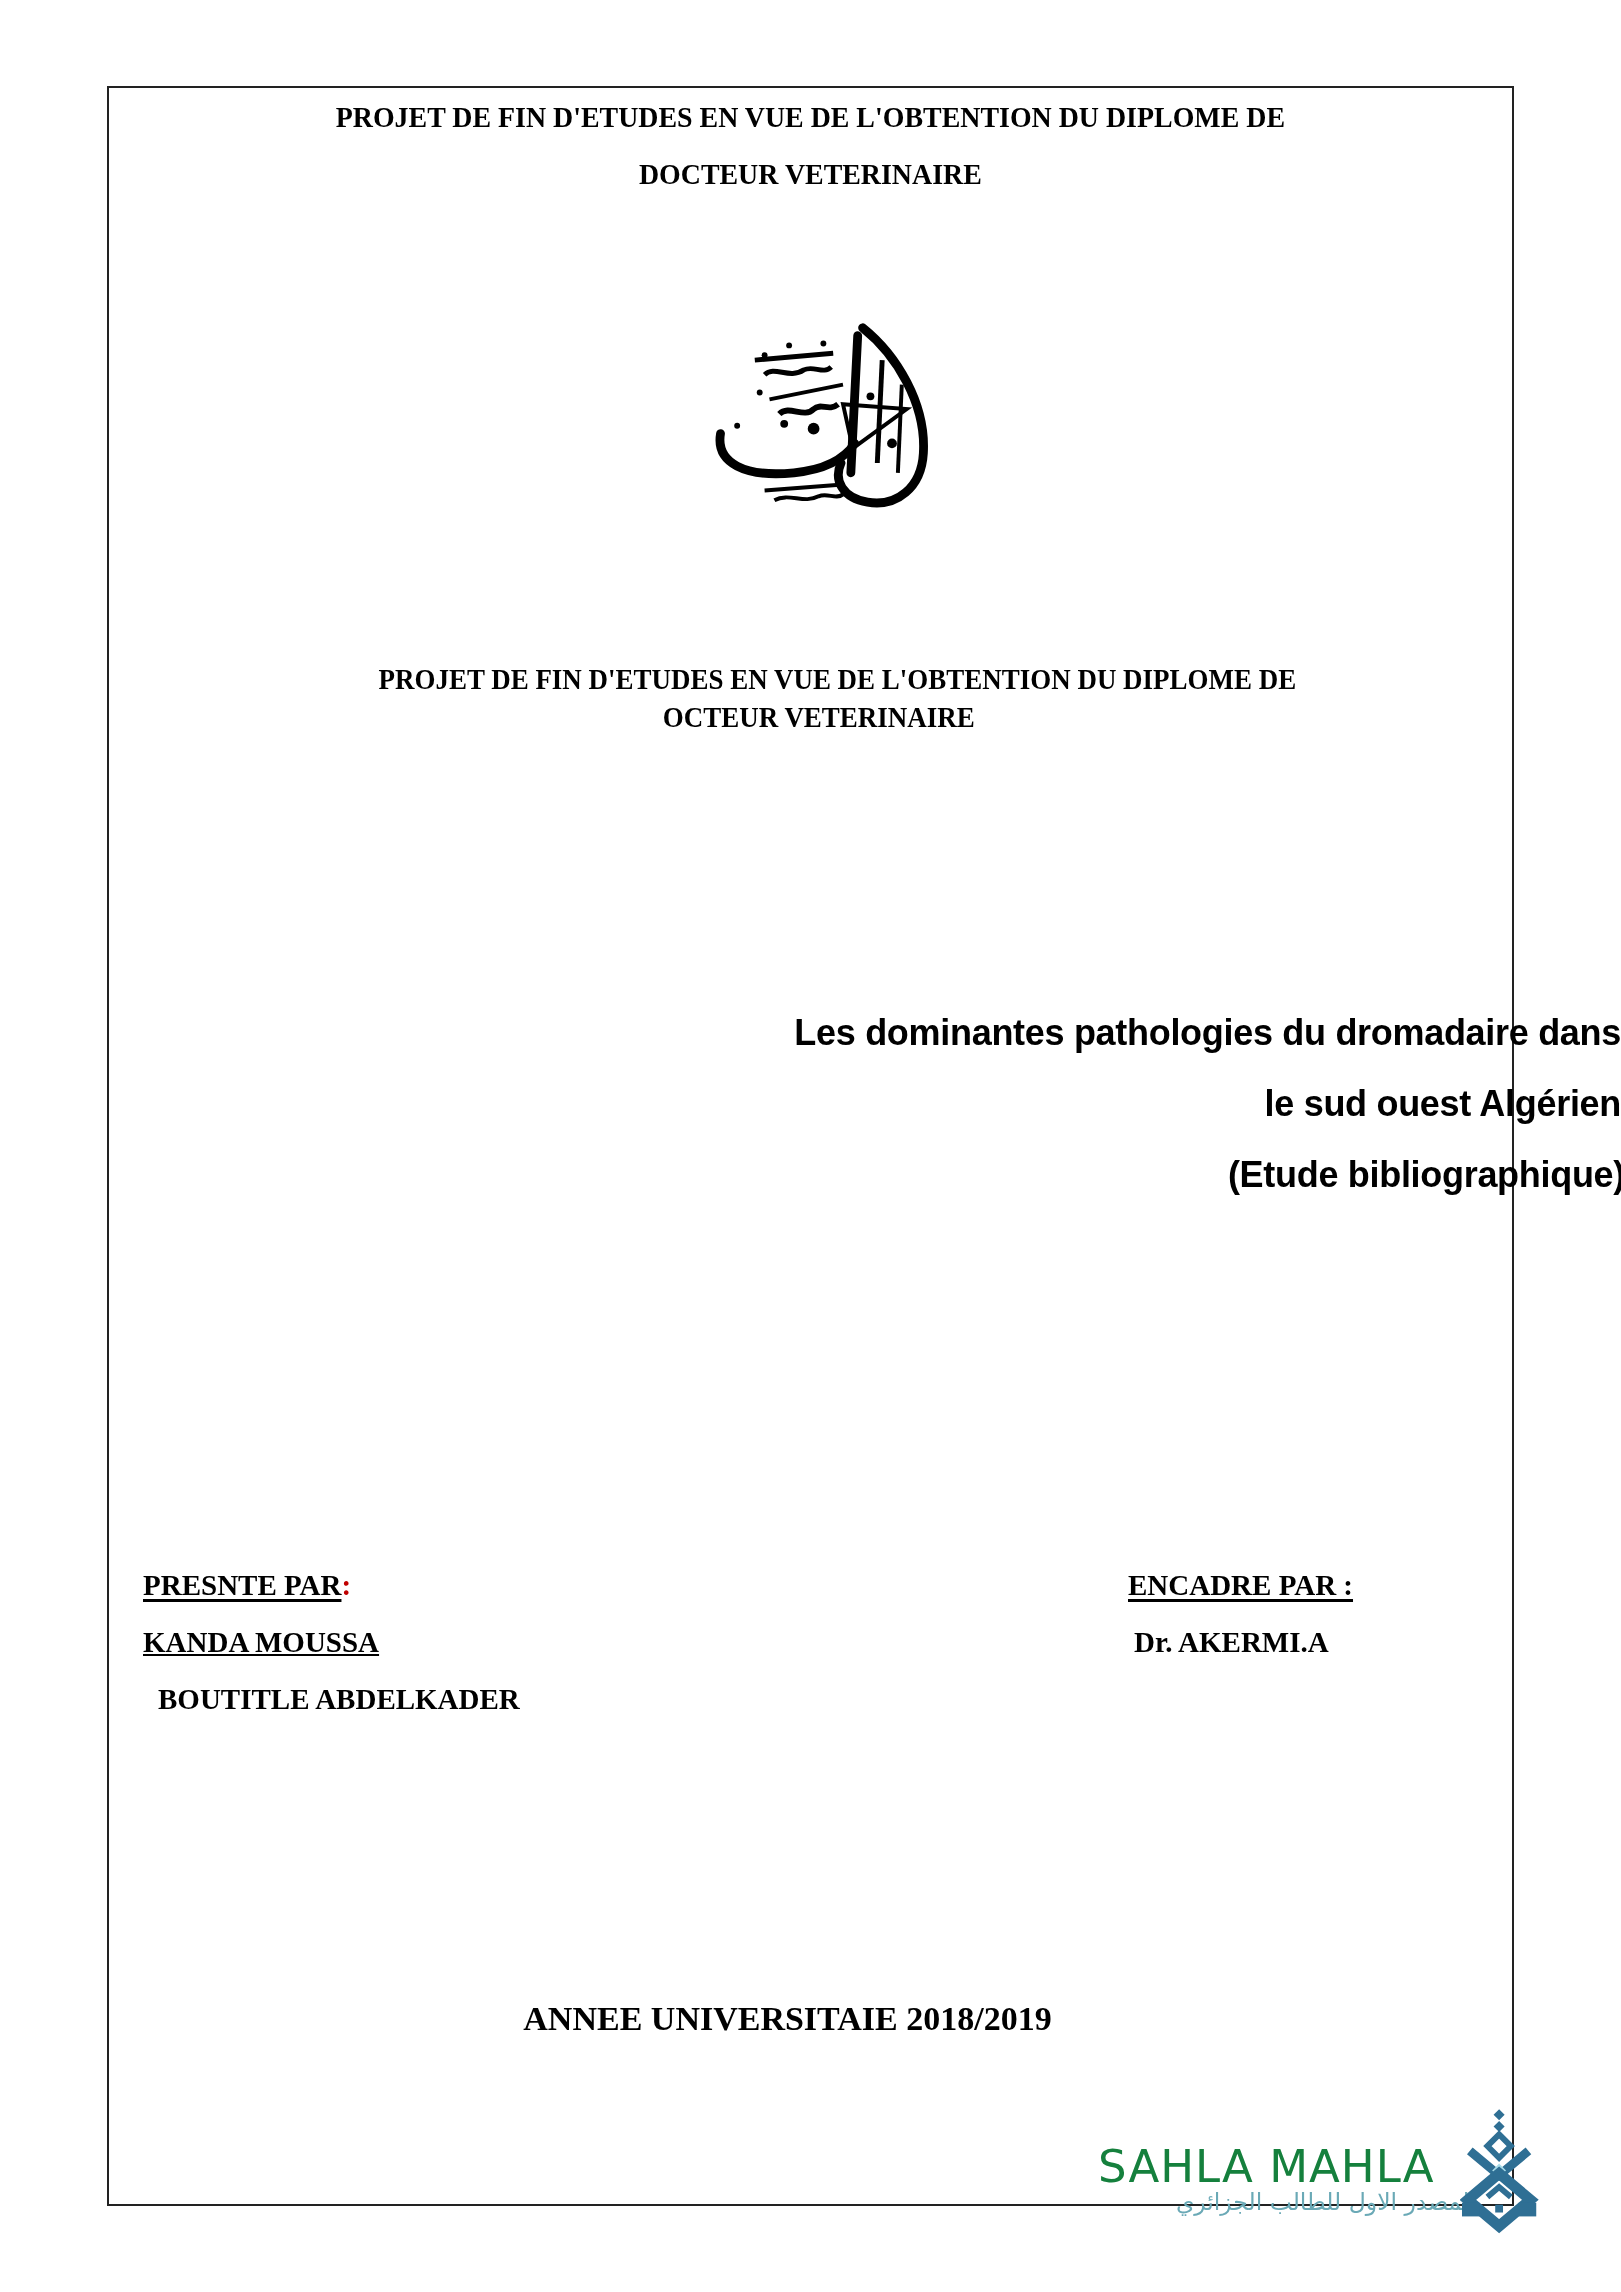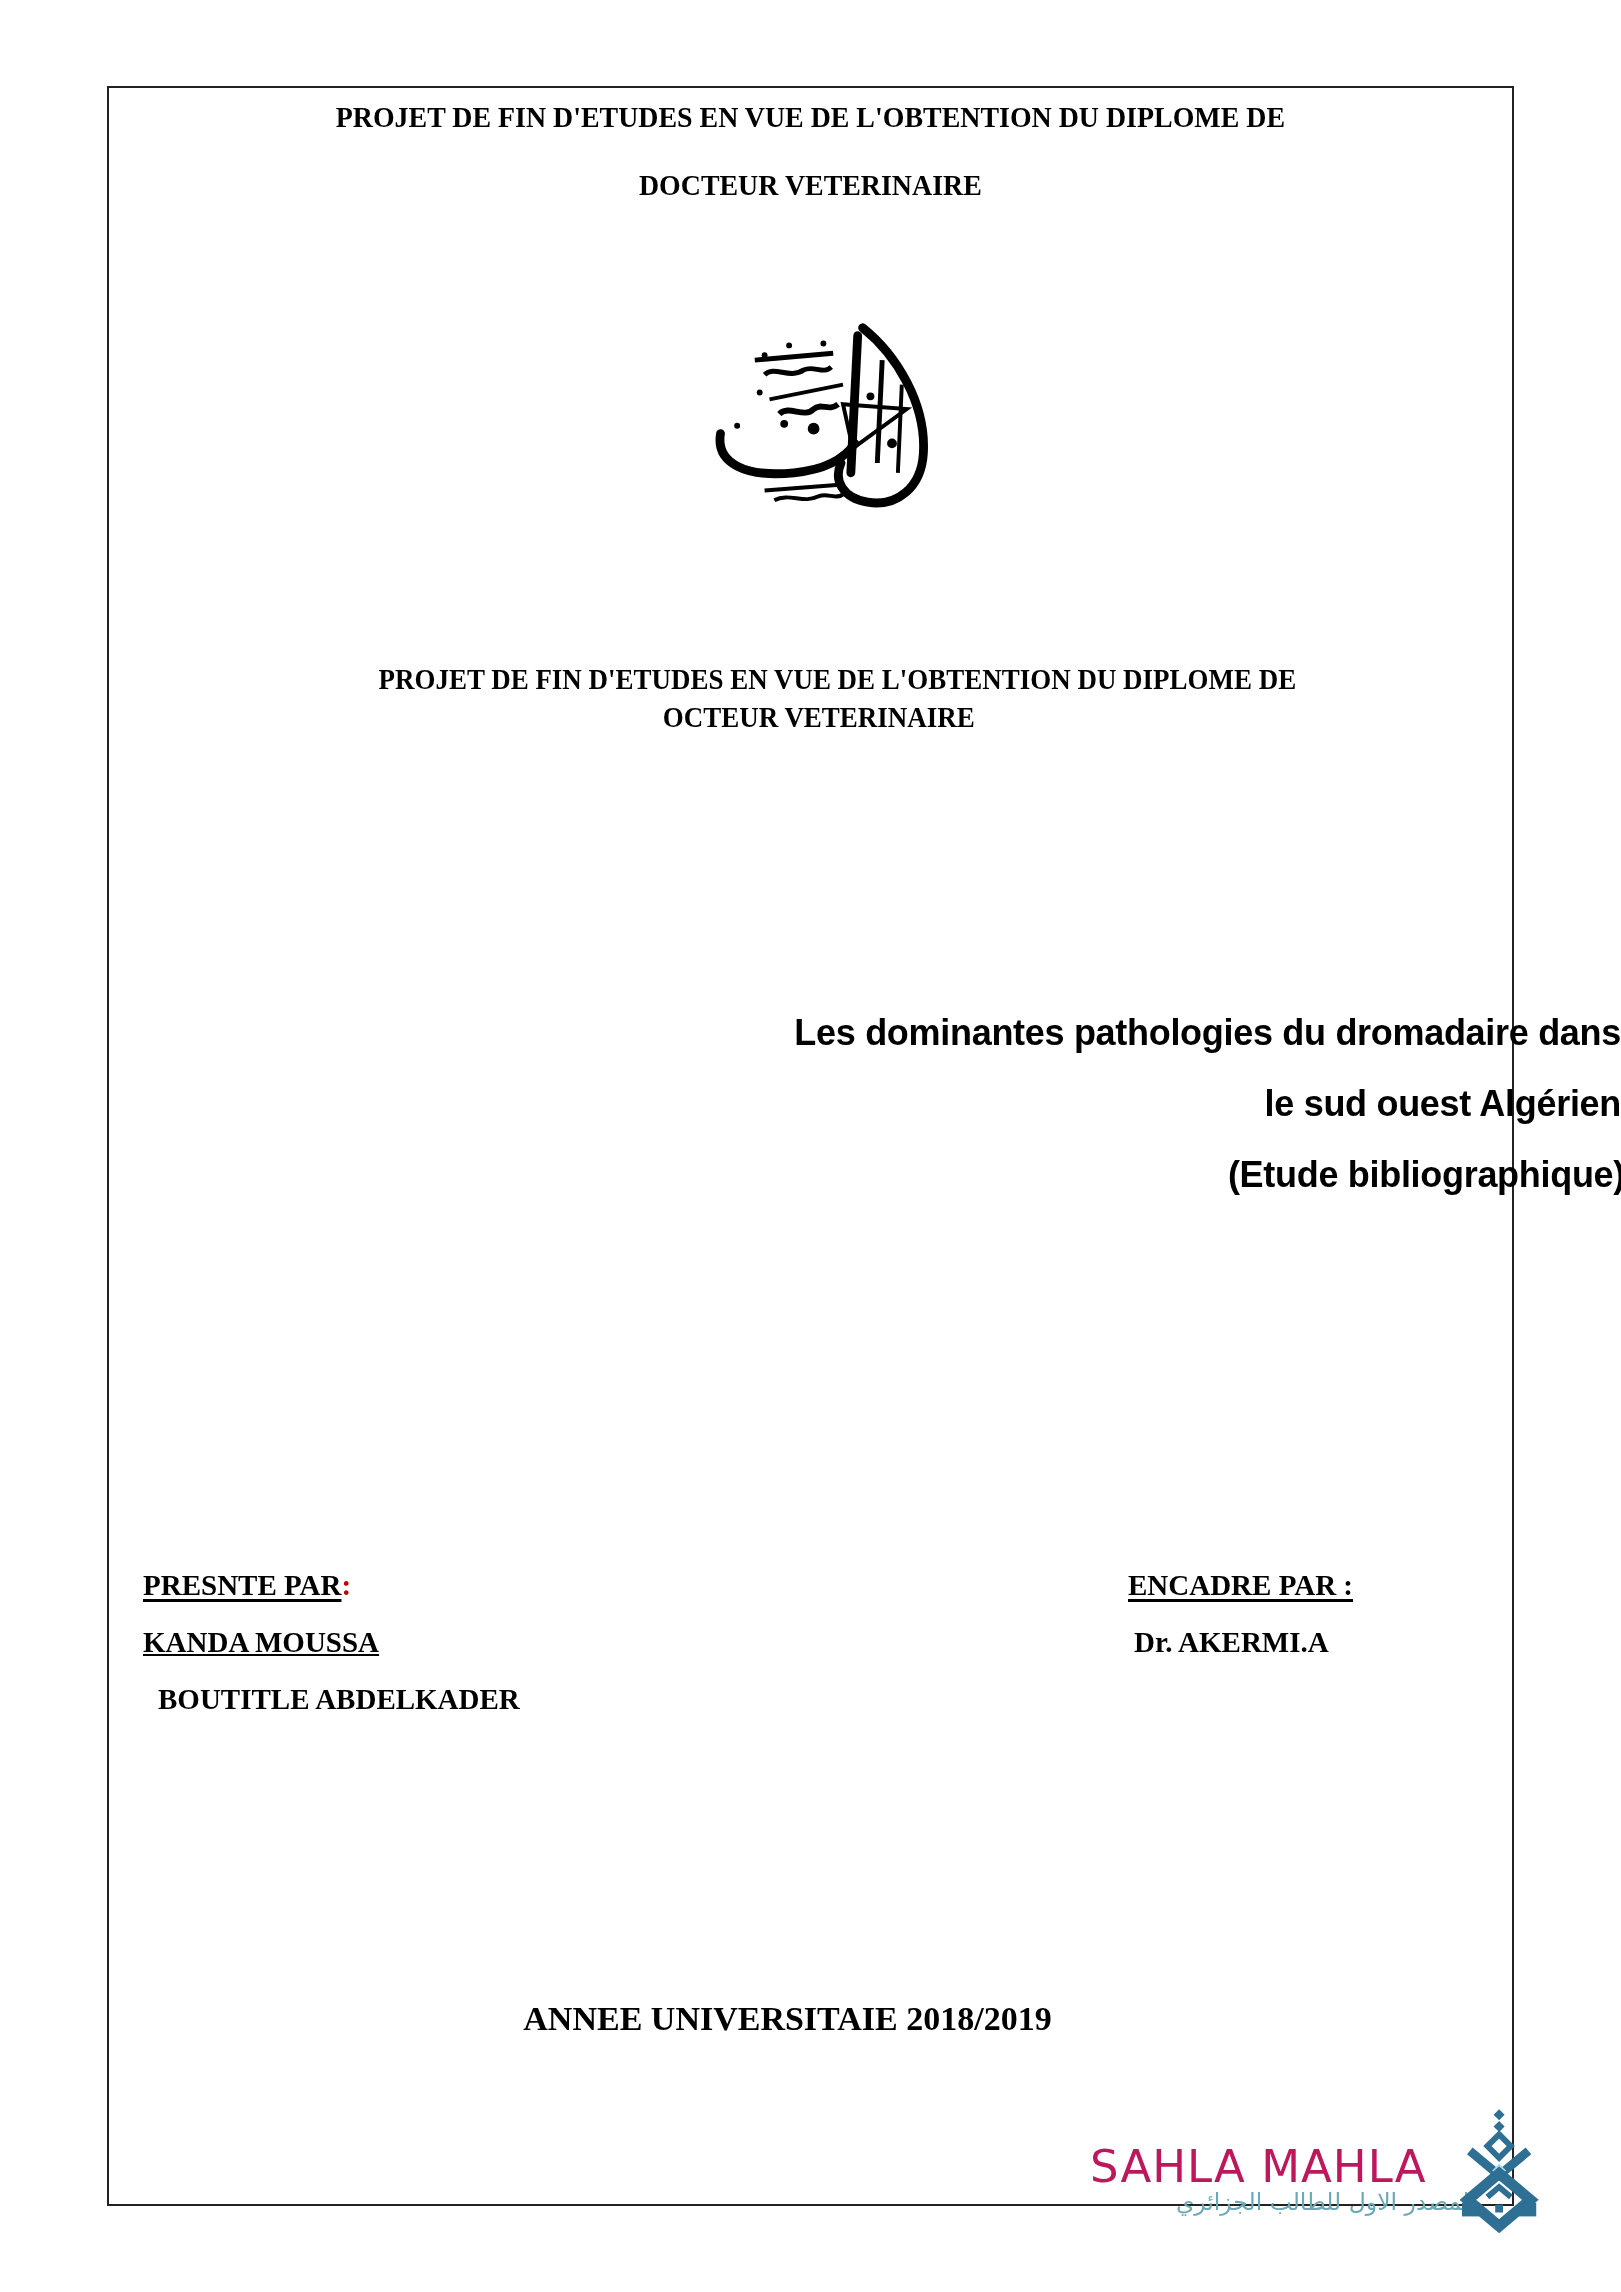--- a/index.html
+++ b/index.html
@@ -99,27 +99,27 @@
     }
     .watermark {
       position: absolute;
       left: 1090px;
       top: 2107px;
       width: 461px;
       height: 127px;
     }
     .wm-title {
       position: absolute;
-      left: 0;
+      left: 8px;
       top: 37px;
       font-family: "DejaVu Sans", sans-serif;
       font-size: 45px;
       font-weight: normal;
       letter-spacing: 1px;
-      color: #be185d;
+      color: #15803d;
       line-height: 1;
       white-space: nowrap;
     }
     .wm-arabic {
       position: absolute;
       left: 3.9px;
       top: 84px;
       font-family: "DejaVu Sans", sans-serif;
       font-size: 23.5px;
       color: #6aa9b6;
@@ -138,21 +138,21 @@
     }
   </style>
 </head>
 <body>
 
 <div class="page-frame"></div>
 
 <div class="header-line" style="top:102px;">
   <span>PROJET DE FIN D'ETUDES EN VUE DE L'OBTENTION DU DIPLOME DE</span>
 </div>
-<div class="header-line" style="top:159px;margin-top:11px;">
+<div class="header-line" style="top:159px;">
   <span>DOCTEUR VETERINAIRE</span>
 </div>
 
 <div class="logo-wrap">
   <svg width="245" height="196" viewBox="0 0 250 200" xmlns="http://www.w3.org/2000/svg">
 
     <path d="M 170 12 C 205 40, 235 90, 232 140 C 230 175, 205 195, 175 190 C 150 186, 140 168, 148 150" fill="none" stroke="#000" stroke-width="9" stroke-linecap="round"></path>
 
     <path d="M 165 20 L 158 160" stroke="#000" stroke-width="9" fill="none" stroke-linecap="round"></path>
     <path d="M 190 45 L 185 150" stroke="#000" stroke-width="5" fill="none"></path>

